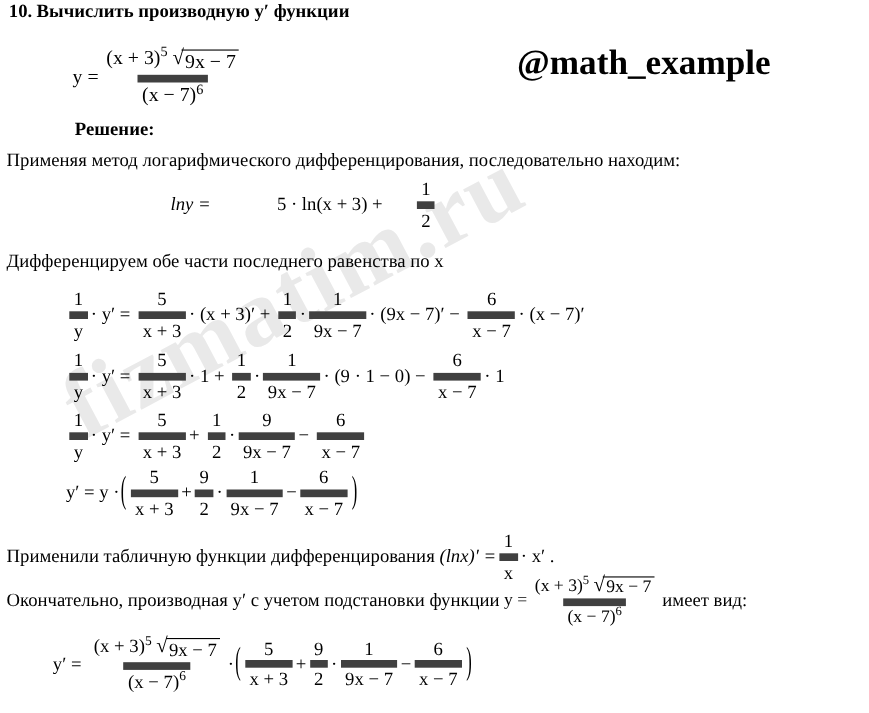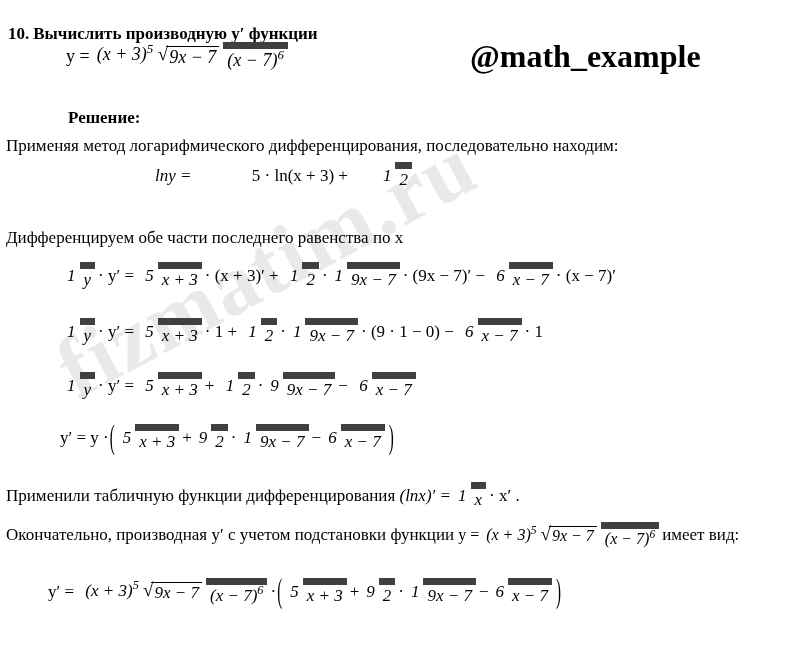--- a/index.html
+++ b/index.html
@@ -51,24 +51,24 @@
   
   .math {
     font-family: "Liberation Serif", serif;
     font-size: 17px;
     display: inline-flex;
     align-items: center;
     vertical-align: middle;
   }
   .frac {
     display: inline-flex;
+    flex-direction: column;
     align-items: center;
     vertical-align: middle;
     margin: 0 3px;
-    font-style: italic;
   }
   .frac > .num {
     padding: 0 4px 1px 4px;
     line-height: 1.15;
   }
   .frac > .den {
     padding: 1px 4px 0 4px;
     border-top: 7px solid #404040;
     line-height: 1.15;
   }
@@ -101,21 +101,21 @@
   }
   .txt { font-size: 17px; }
 </style>
 </head>
 <body>
 
 <div class="watermark">fizmatim.ru</div>
 
 <div class="content">
 
-  <div class="line" style="left:8px; top:24px;text-align:center;">
+  <div class="line" style="left:8px; top:0;text-align:center;">
     <span class="bold txt">10.</span>
     <span class="bold txt">Вычислить производную y′ функции</span>
   </div>
 
   <div class="line bold" style="left:470px; top:38px; font-size:32px;">@math_example</div>
 
   <div class="line math" style="left:66px; top:42px; font-size:18px;">
     <span>y =</span>
     <span class="frac">
       <span class="num">

